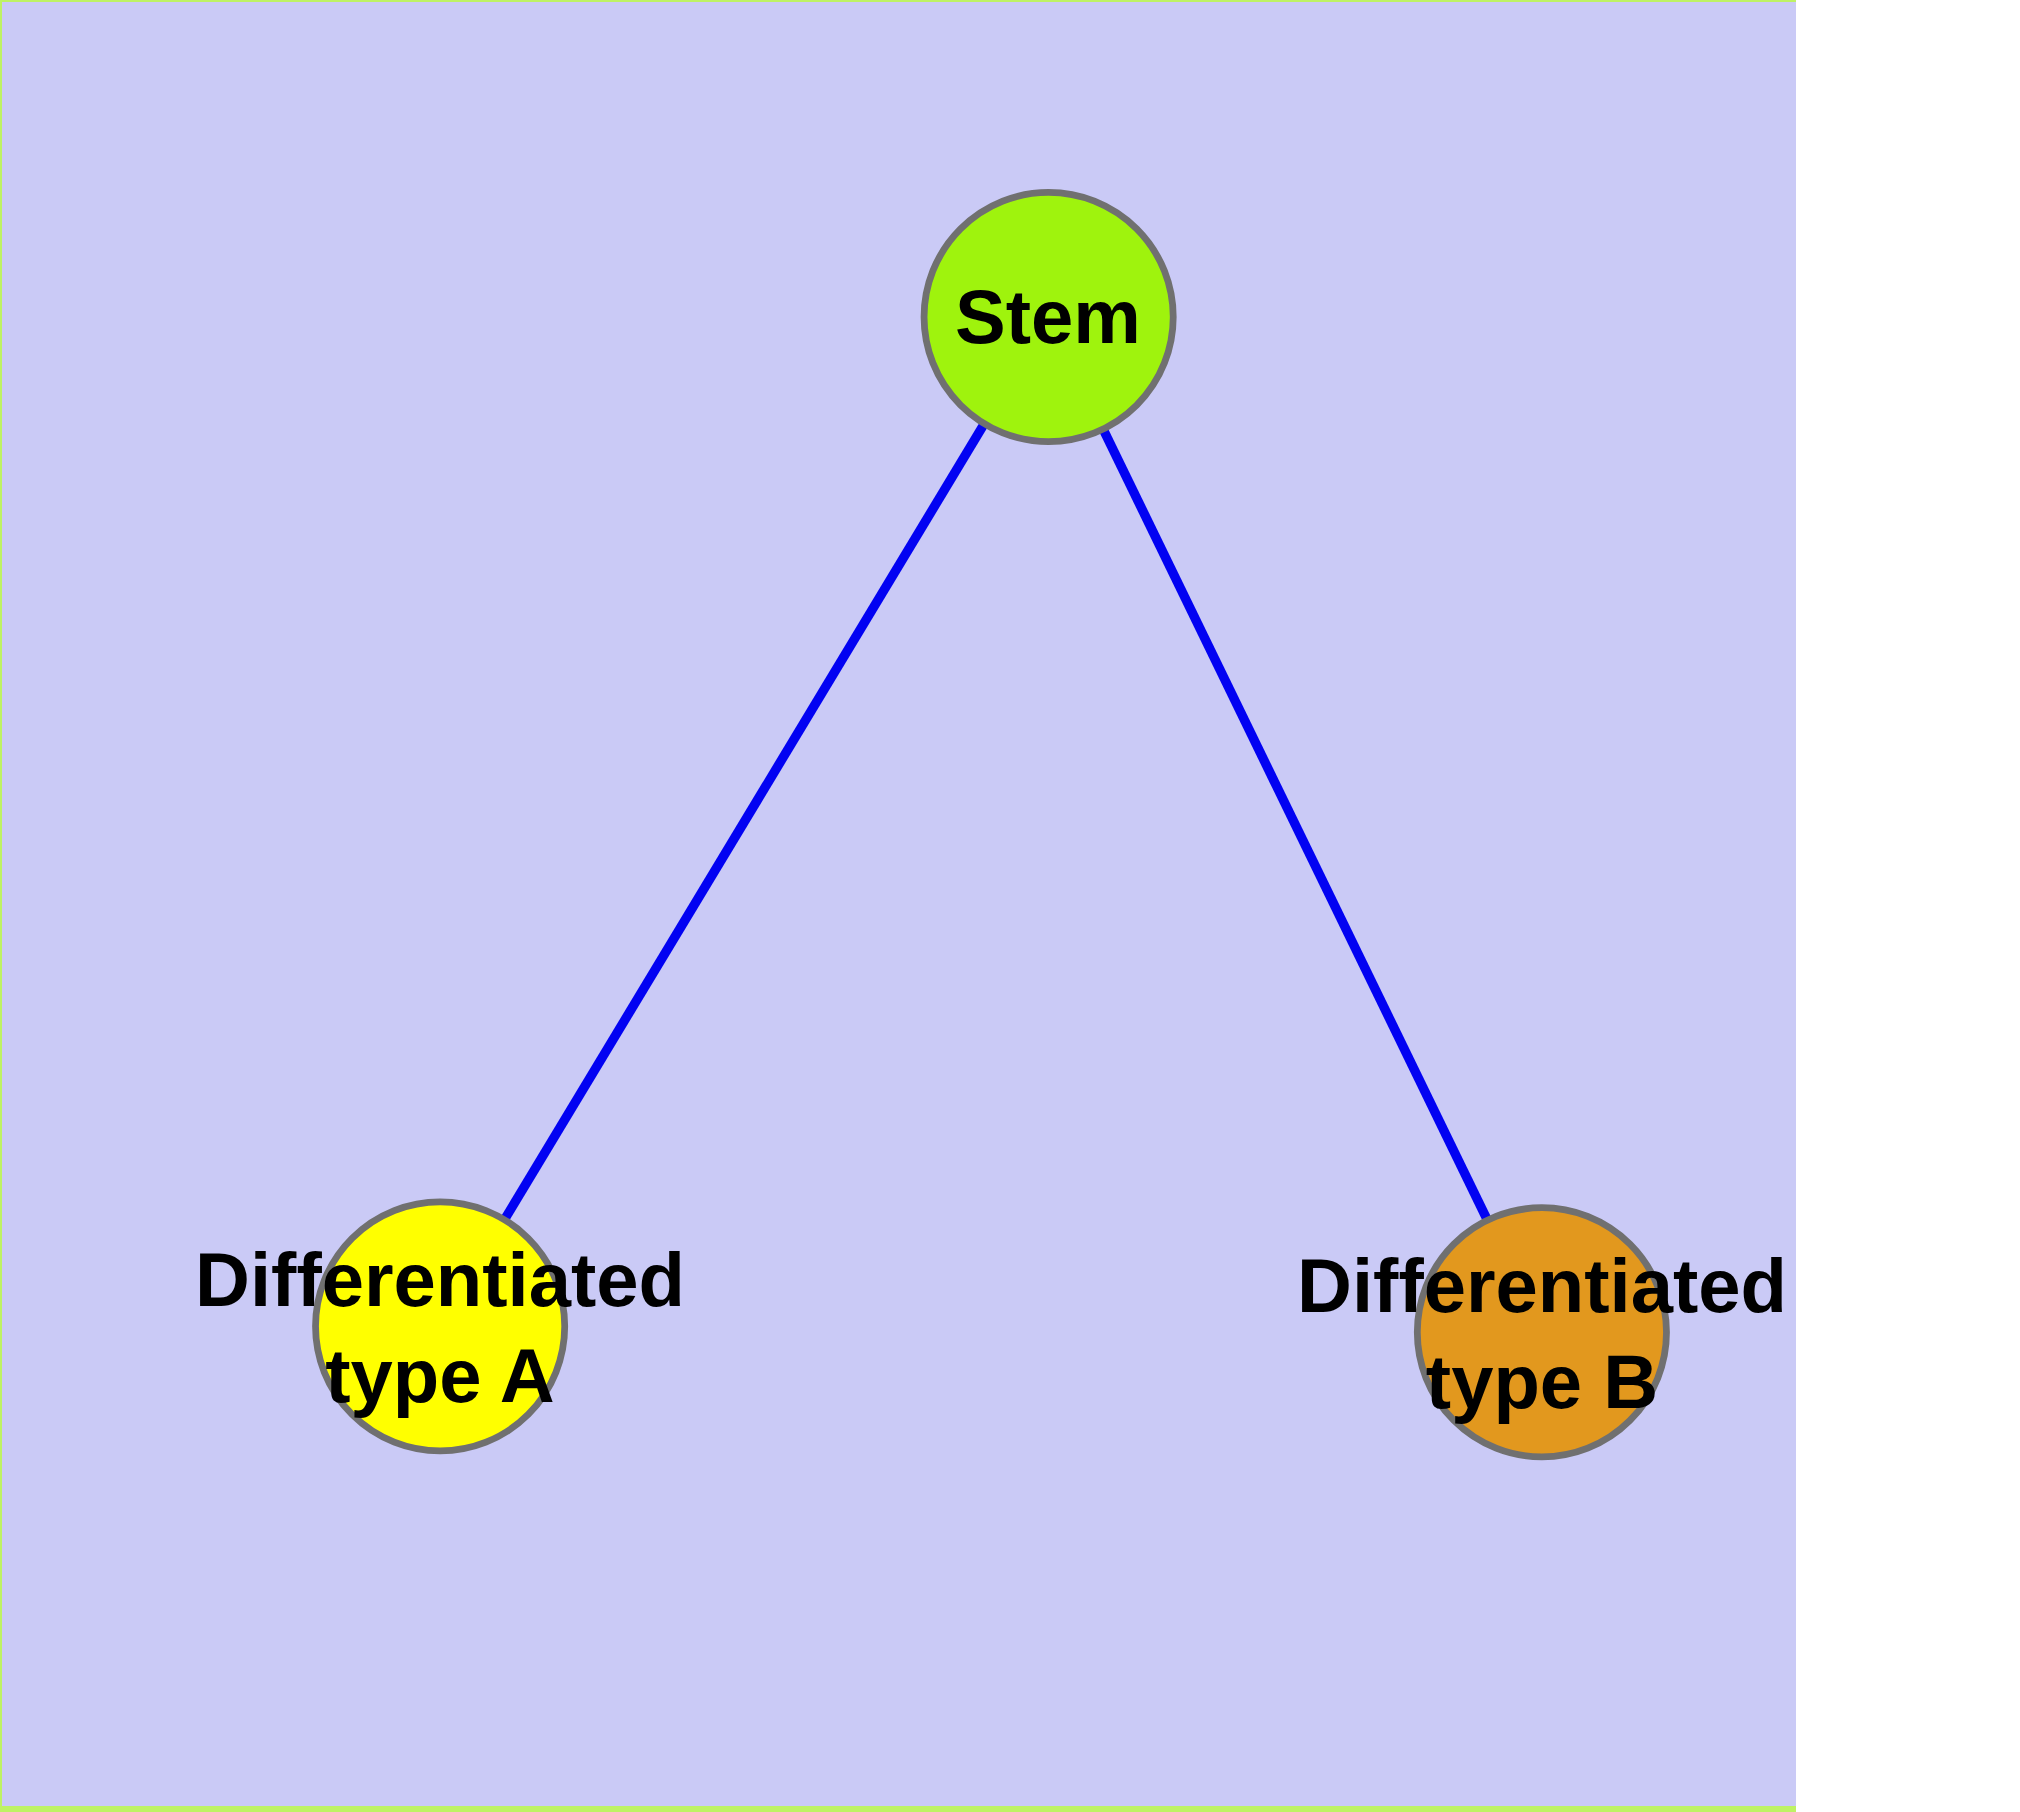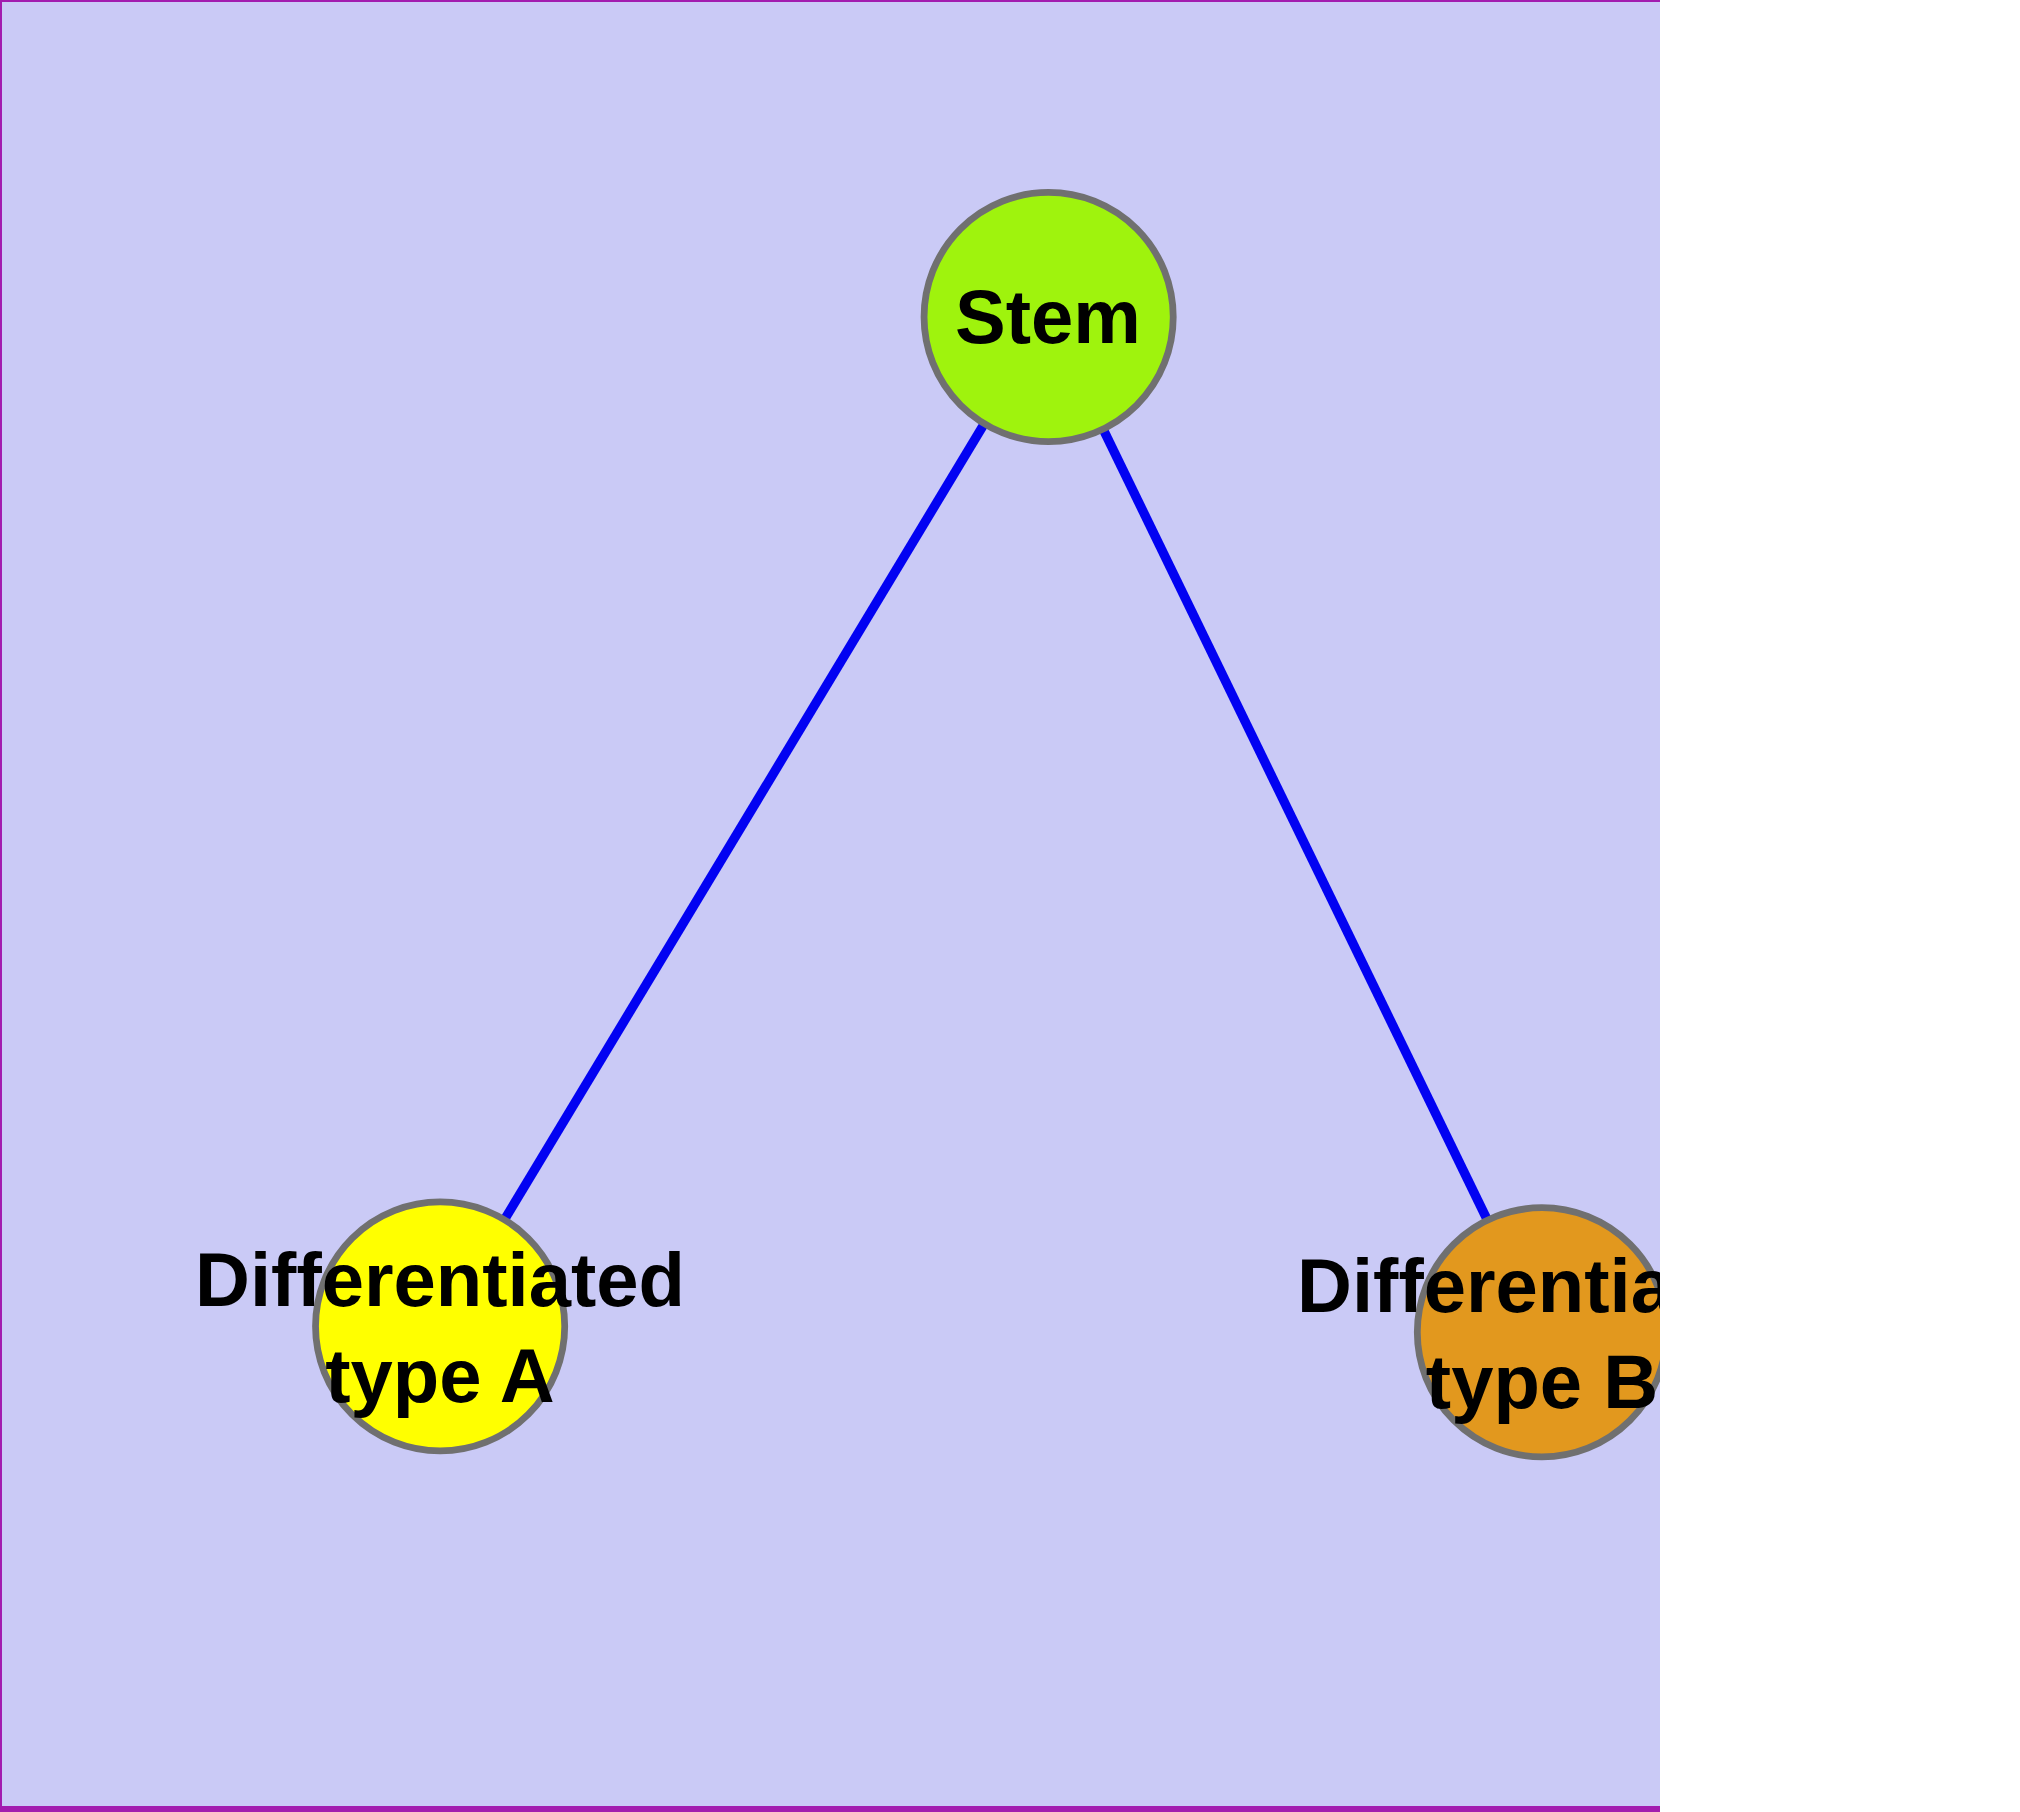--- a/index.html
+++ b/index.html
@@ -2,23 +2,23 @@
 <html style="font-size:13.6px"><head>
 <meta charset="utf-8">
 <style>
   html, body {
     margin: 0;
     padding: 0;
     background: #FFFFFF;
   }
   .screen {
     position: relative;
-    width: 1660px;
+    width: 1796px;
     height: 1812px;
-    background: #a21caf;
+    background: #bef264;
     overflow: hidden;
     font-family: "Liberation Sans", sans-serif;
   }
   .plot-area {
     position: absolute;
     left: 1.7px;
     top: 1.7px;
     width: 2017px;
     height: 1804px;
     background: #CACAF6; 

